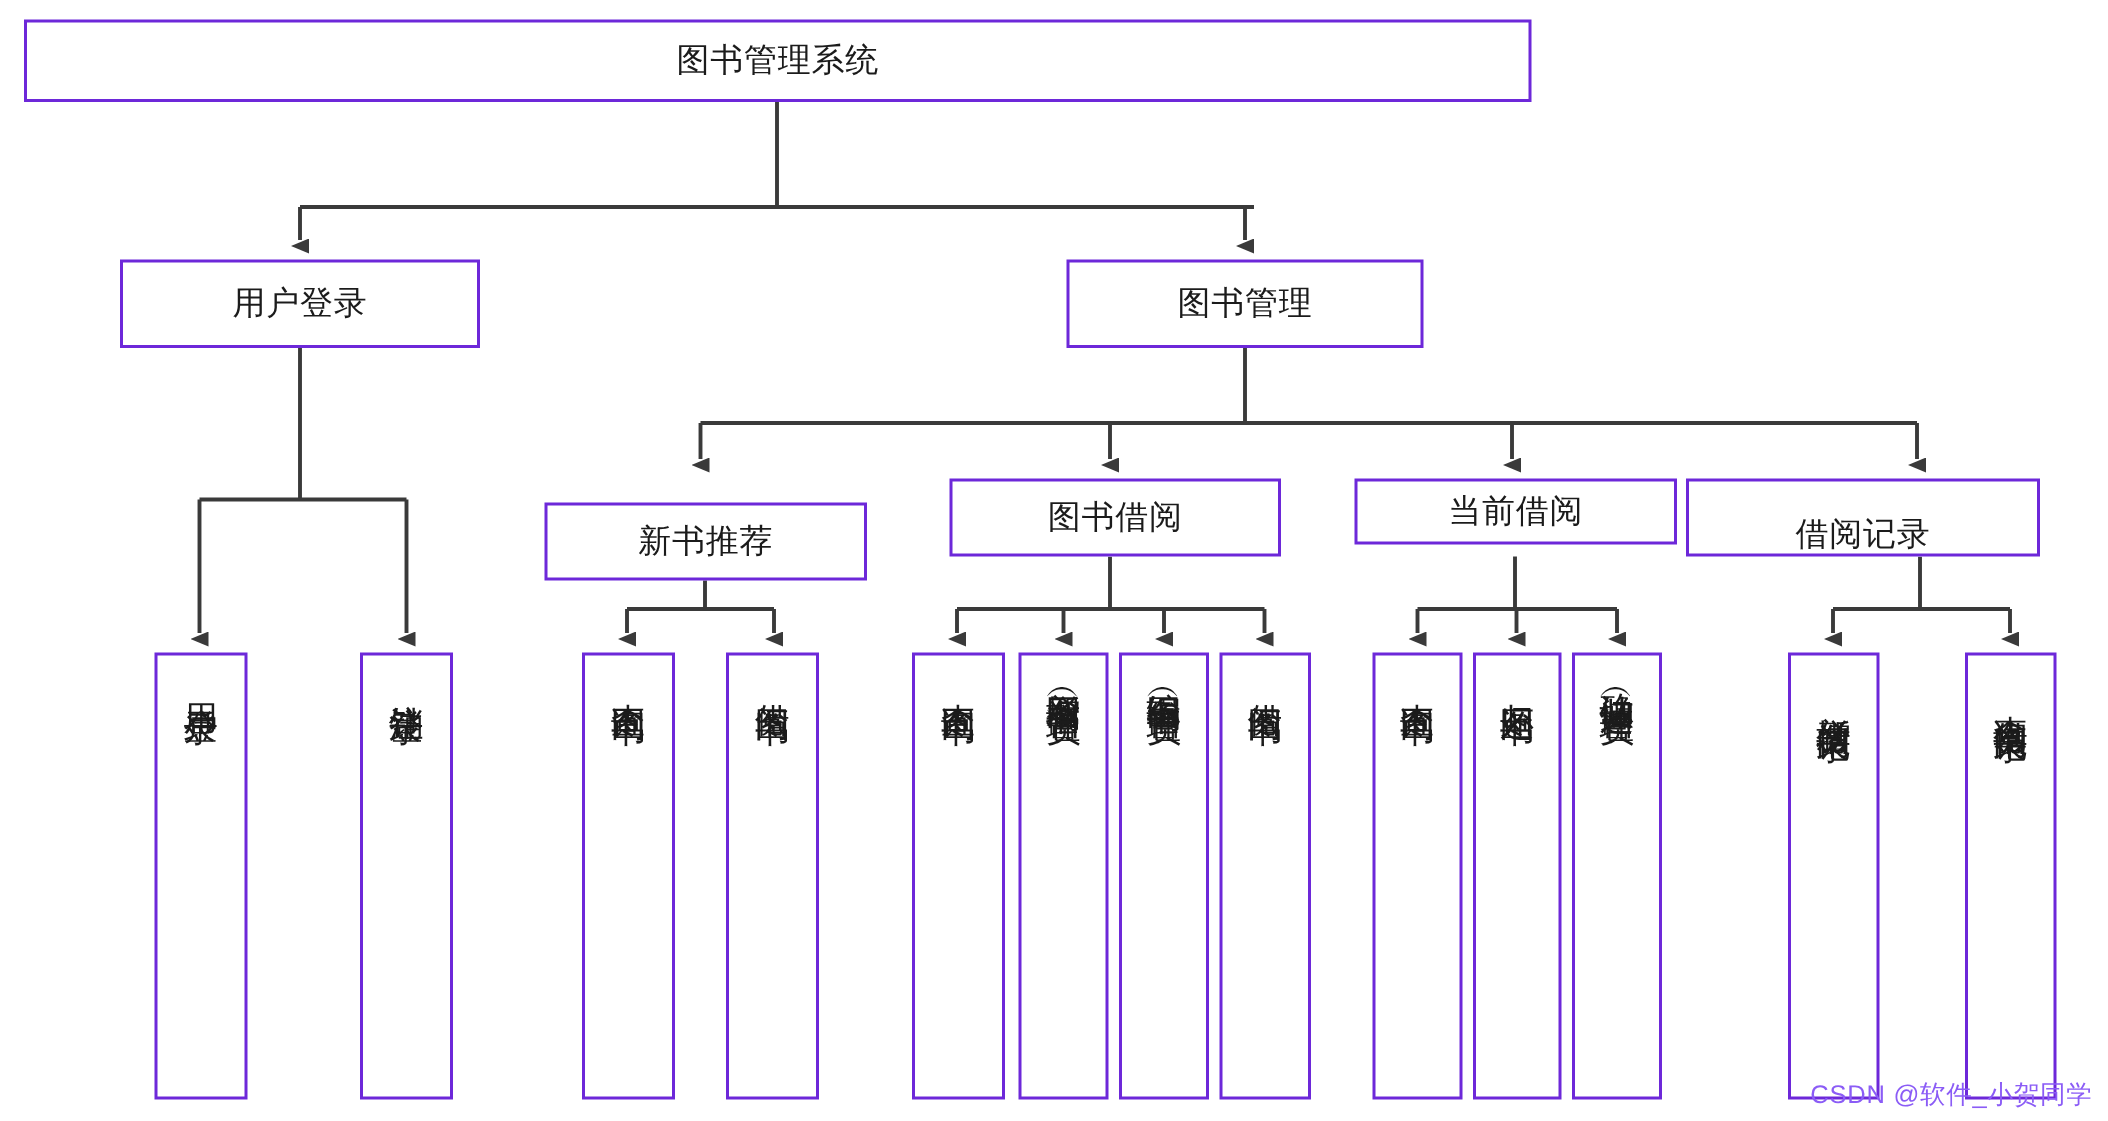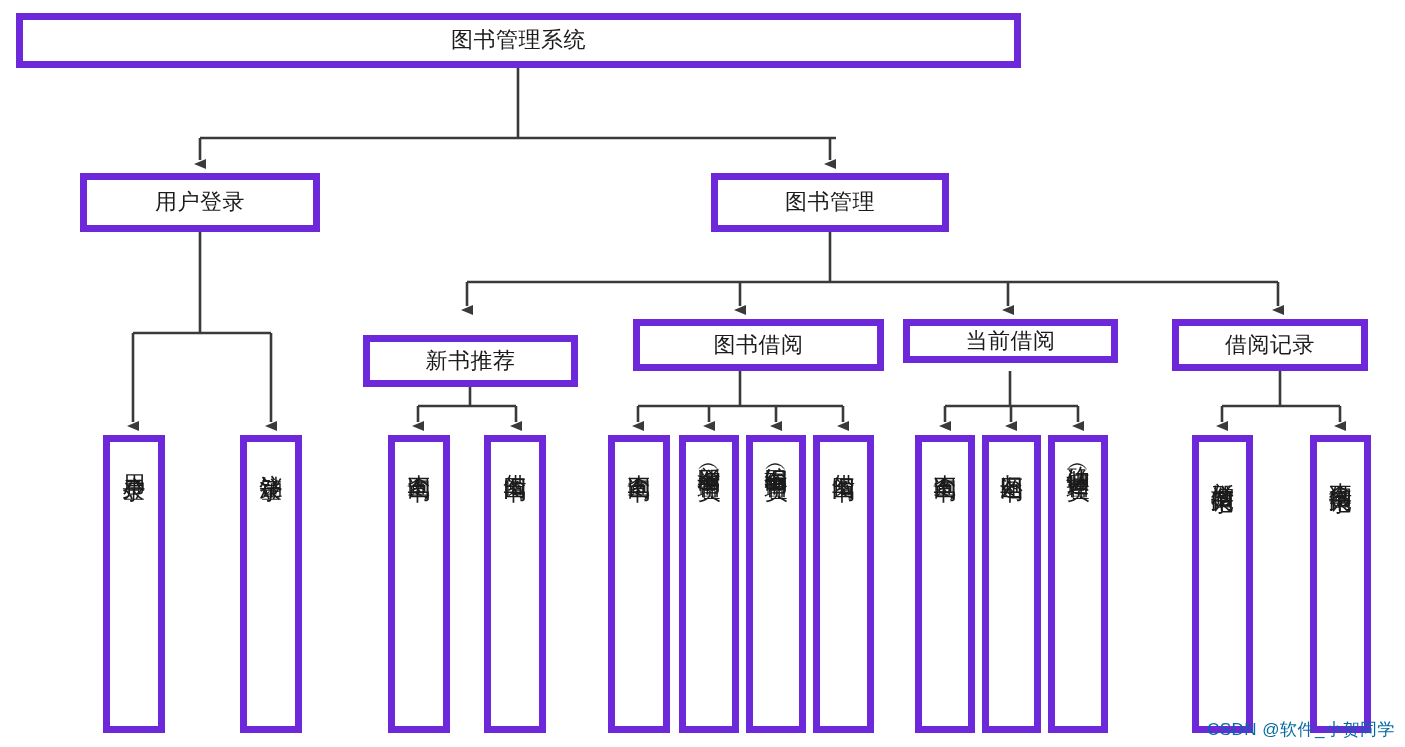--- a/index.html
+++ b/index.html
@@ -22,21 +22,21 @@
     left: 0;
     top: 0;
     width: 1405px;
     height: 747px;
     pointer-events: none;
   }
   .node {
     position: absolute;
     box-sizing: border-box;
     background: #ffffff;
-    border: 7px solid #6d28d9;
+    border: 2px solid #6d28d9;
     display: flex;
     align-items: center;
     justify-content: center;
     color: #1b1b1b;
   }
   .node.horiz {
     font-size: 22px;
     line-height: 1.2;
     letter-spacing: 0.5px;
   }
@@ -52,21 +52,21 @@
     line-height: 1.25;
     letter-spacing: 2px;
     white-space: nowrap;
     color: #1b1b1b;
   }
   .watermark {
     position: absolute;
     right: 10px;
     bottom: 6px;
     font-size: 17px;
-    color: #0369a1;
+    color: #8b5cf6;
     letter-spacing: 0.5px;
     white-space: nowrap;
   }
 </style>
 </head>
 <body>
 
 <div id="canvas">
 
   <svg class="wires" viewBox="0 0 1405 747">
@@ -127,27 +127,27 @@
   <div class="node horiz" style="left:80px; top:173px; width:240px; height:59px;">
     <span>用户登录</span>
   </div>
   <div class="node horiz" style="left:711px; top:173px; width:238px; height:59px;">
     <span>图书管理</span>
   </div>
 
   <div class="node horiz" style="left:363px; top:319px; width:215px; height:52px;margin-top:16px;">
     <span>新书推荐</span>
   </div>
-  <div class="node horiz" style="left:633px; top:319px; width:251px; height:52px;">
+  <div class="node horiz" style="left:633px; top:319px; width:221px; height:52px;">
     <span>图书借阅</span>
   </div>
   <div class="node horiz" style="left:903px; top:319px; width:215px; height:44px;">
     <span>当前借阅</span>
   </div>
-  <div class="node horiz" style="left:1172px; top:319px; width:196px; height:52px;">
+  <div class="node horiz" style="left:1124px; top:319px; width:236px; height:52px;align-items:flex-end;">
     <span>借阅记录</span>
   </div>
 
   <div class="node vert" style="left:103px; top:435px; width:62px; height:298px;">
     <span class="vtext">用户登录</span>
   </div>
   <div class="node vert" style="left:240px; top:435px; width:62px; height:298px;">
     <span class="vtext">注销登录</span>
   </div>
 

